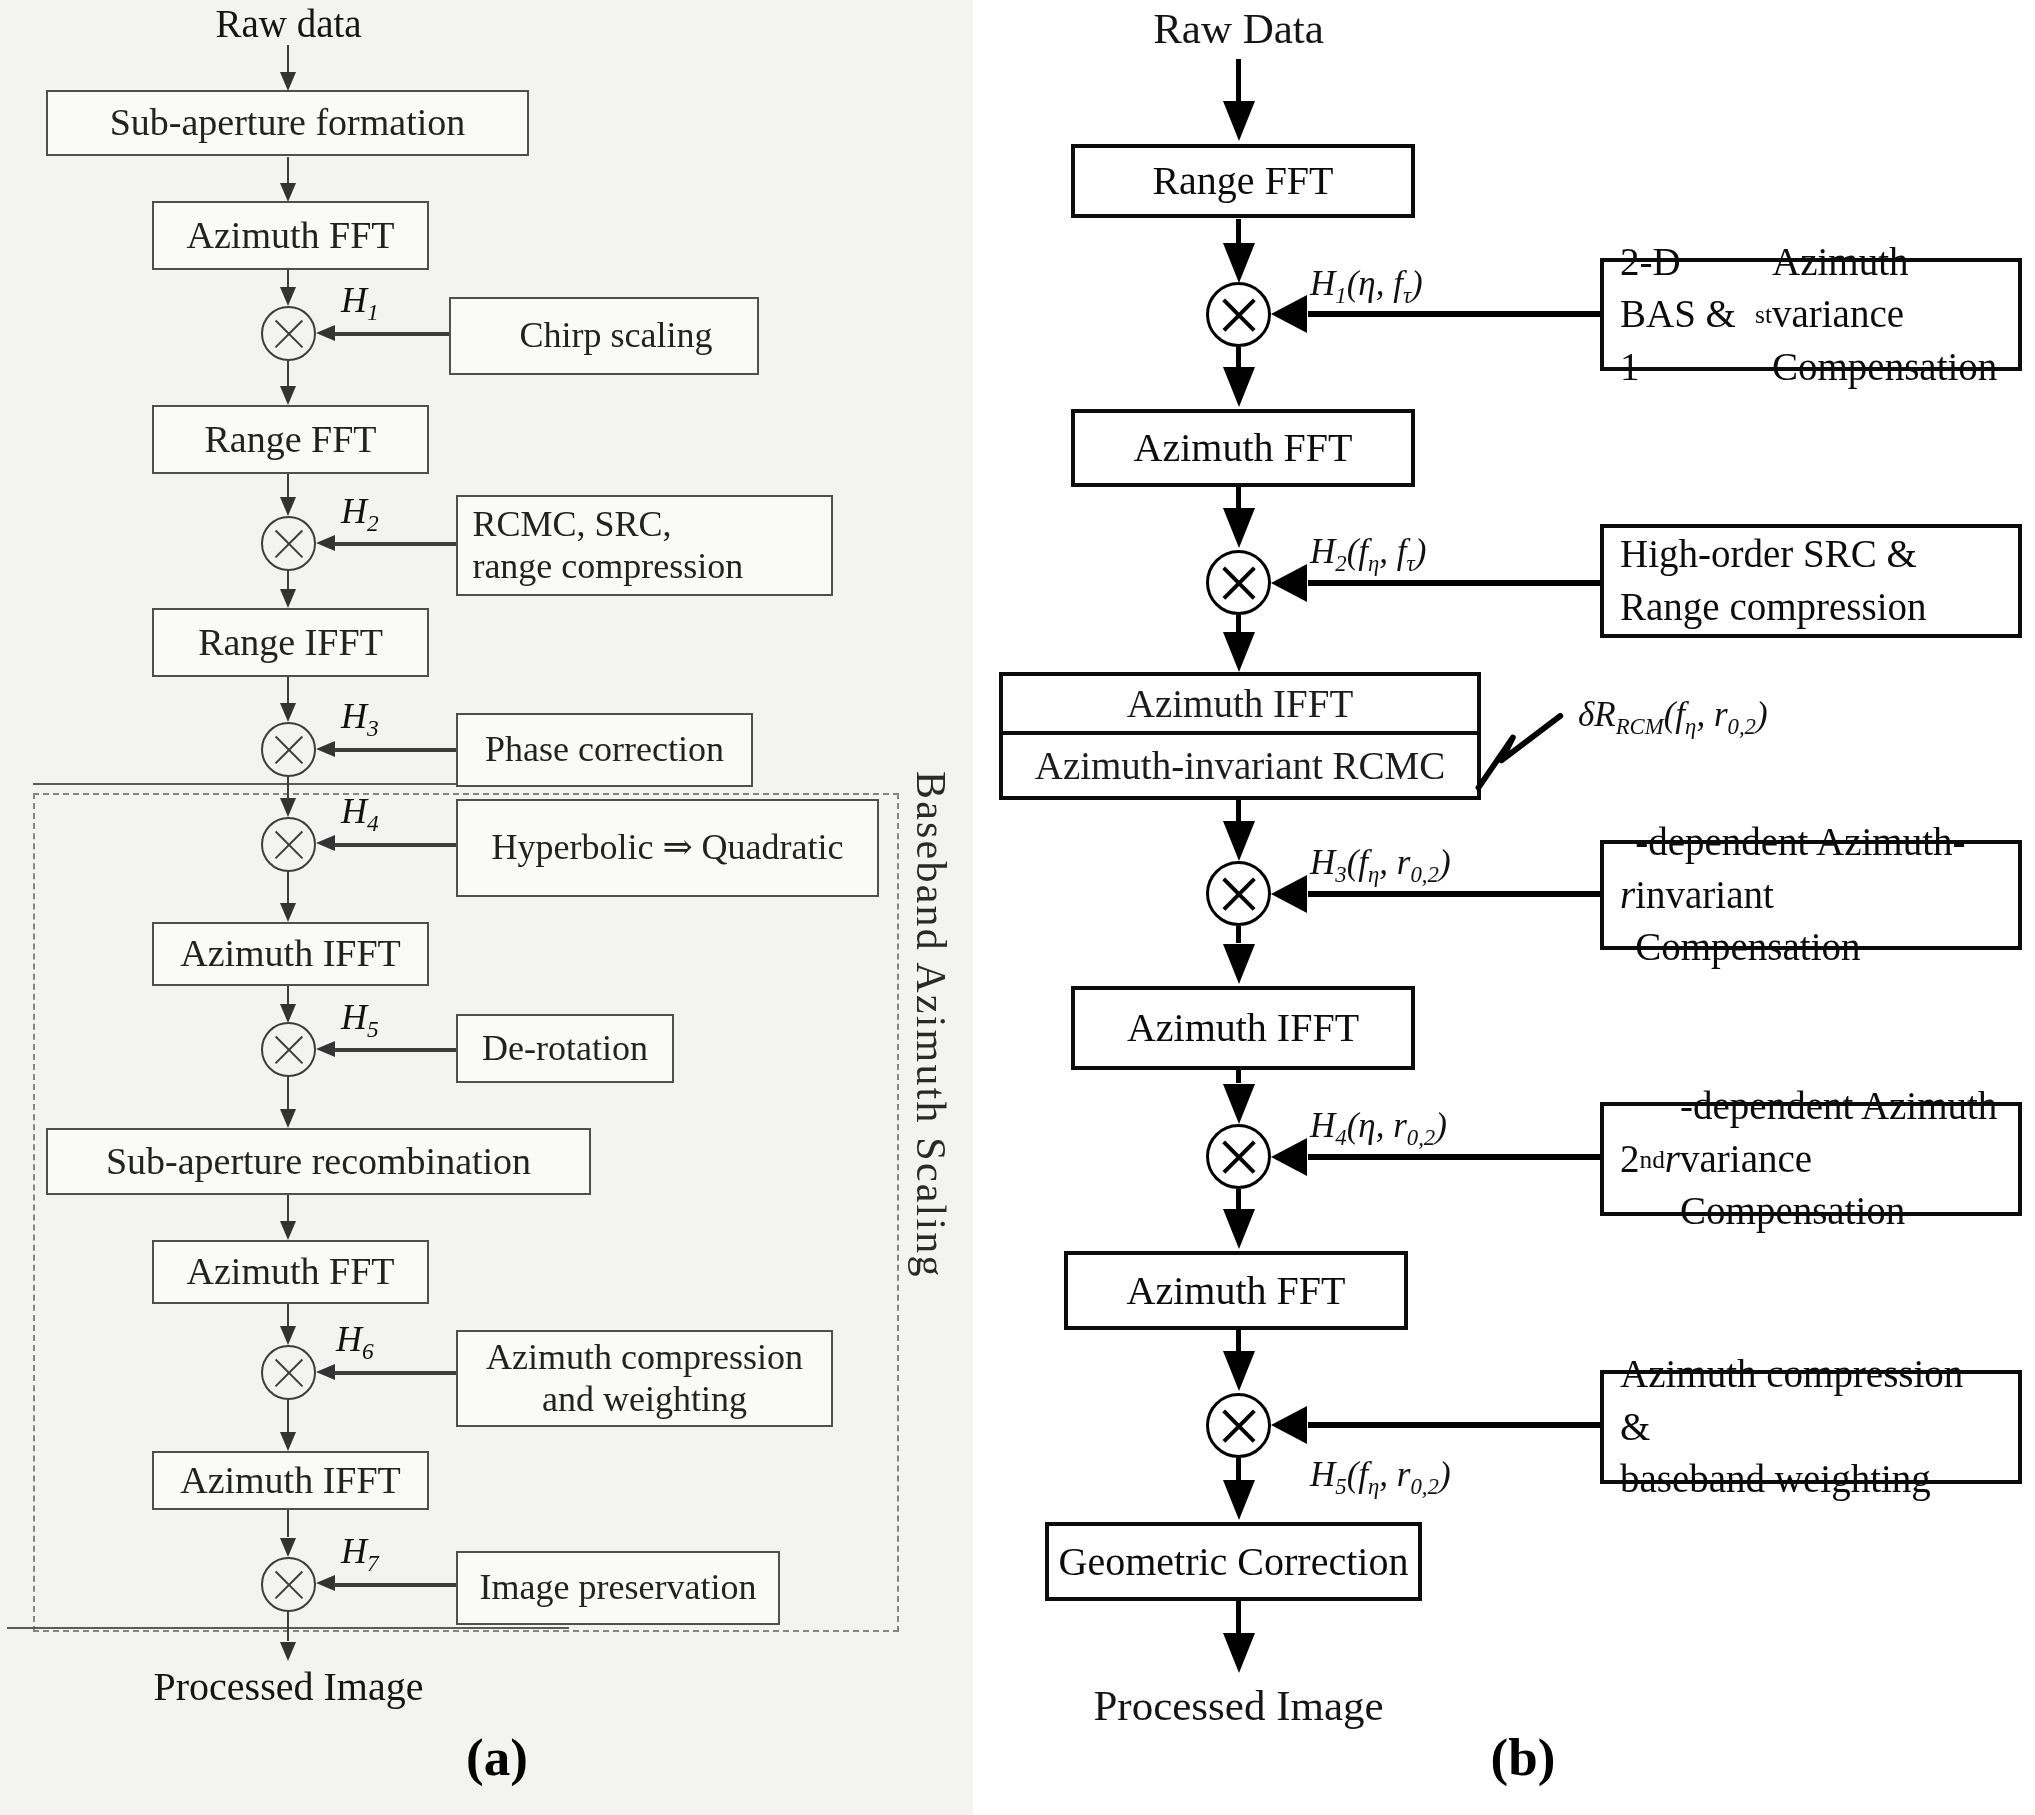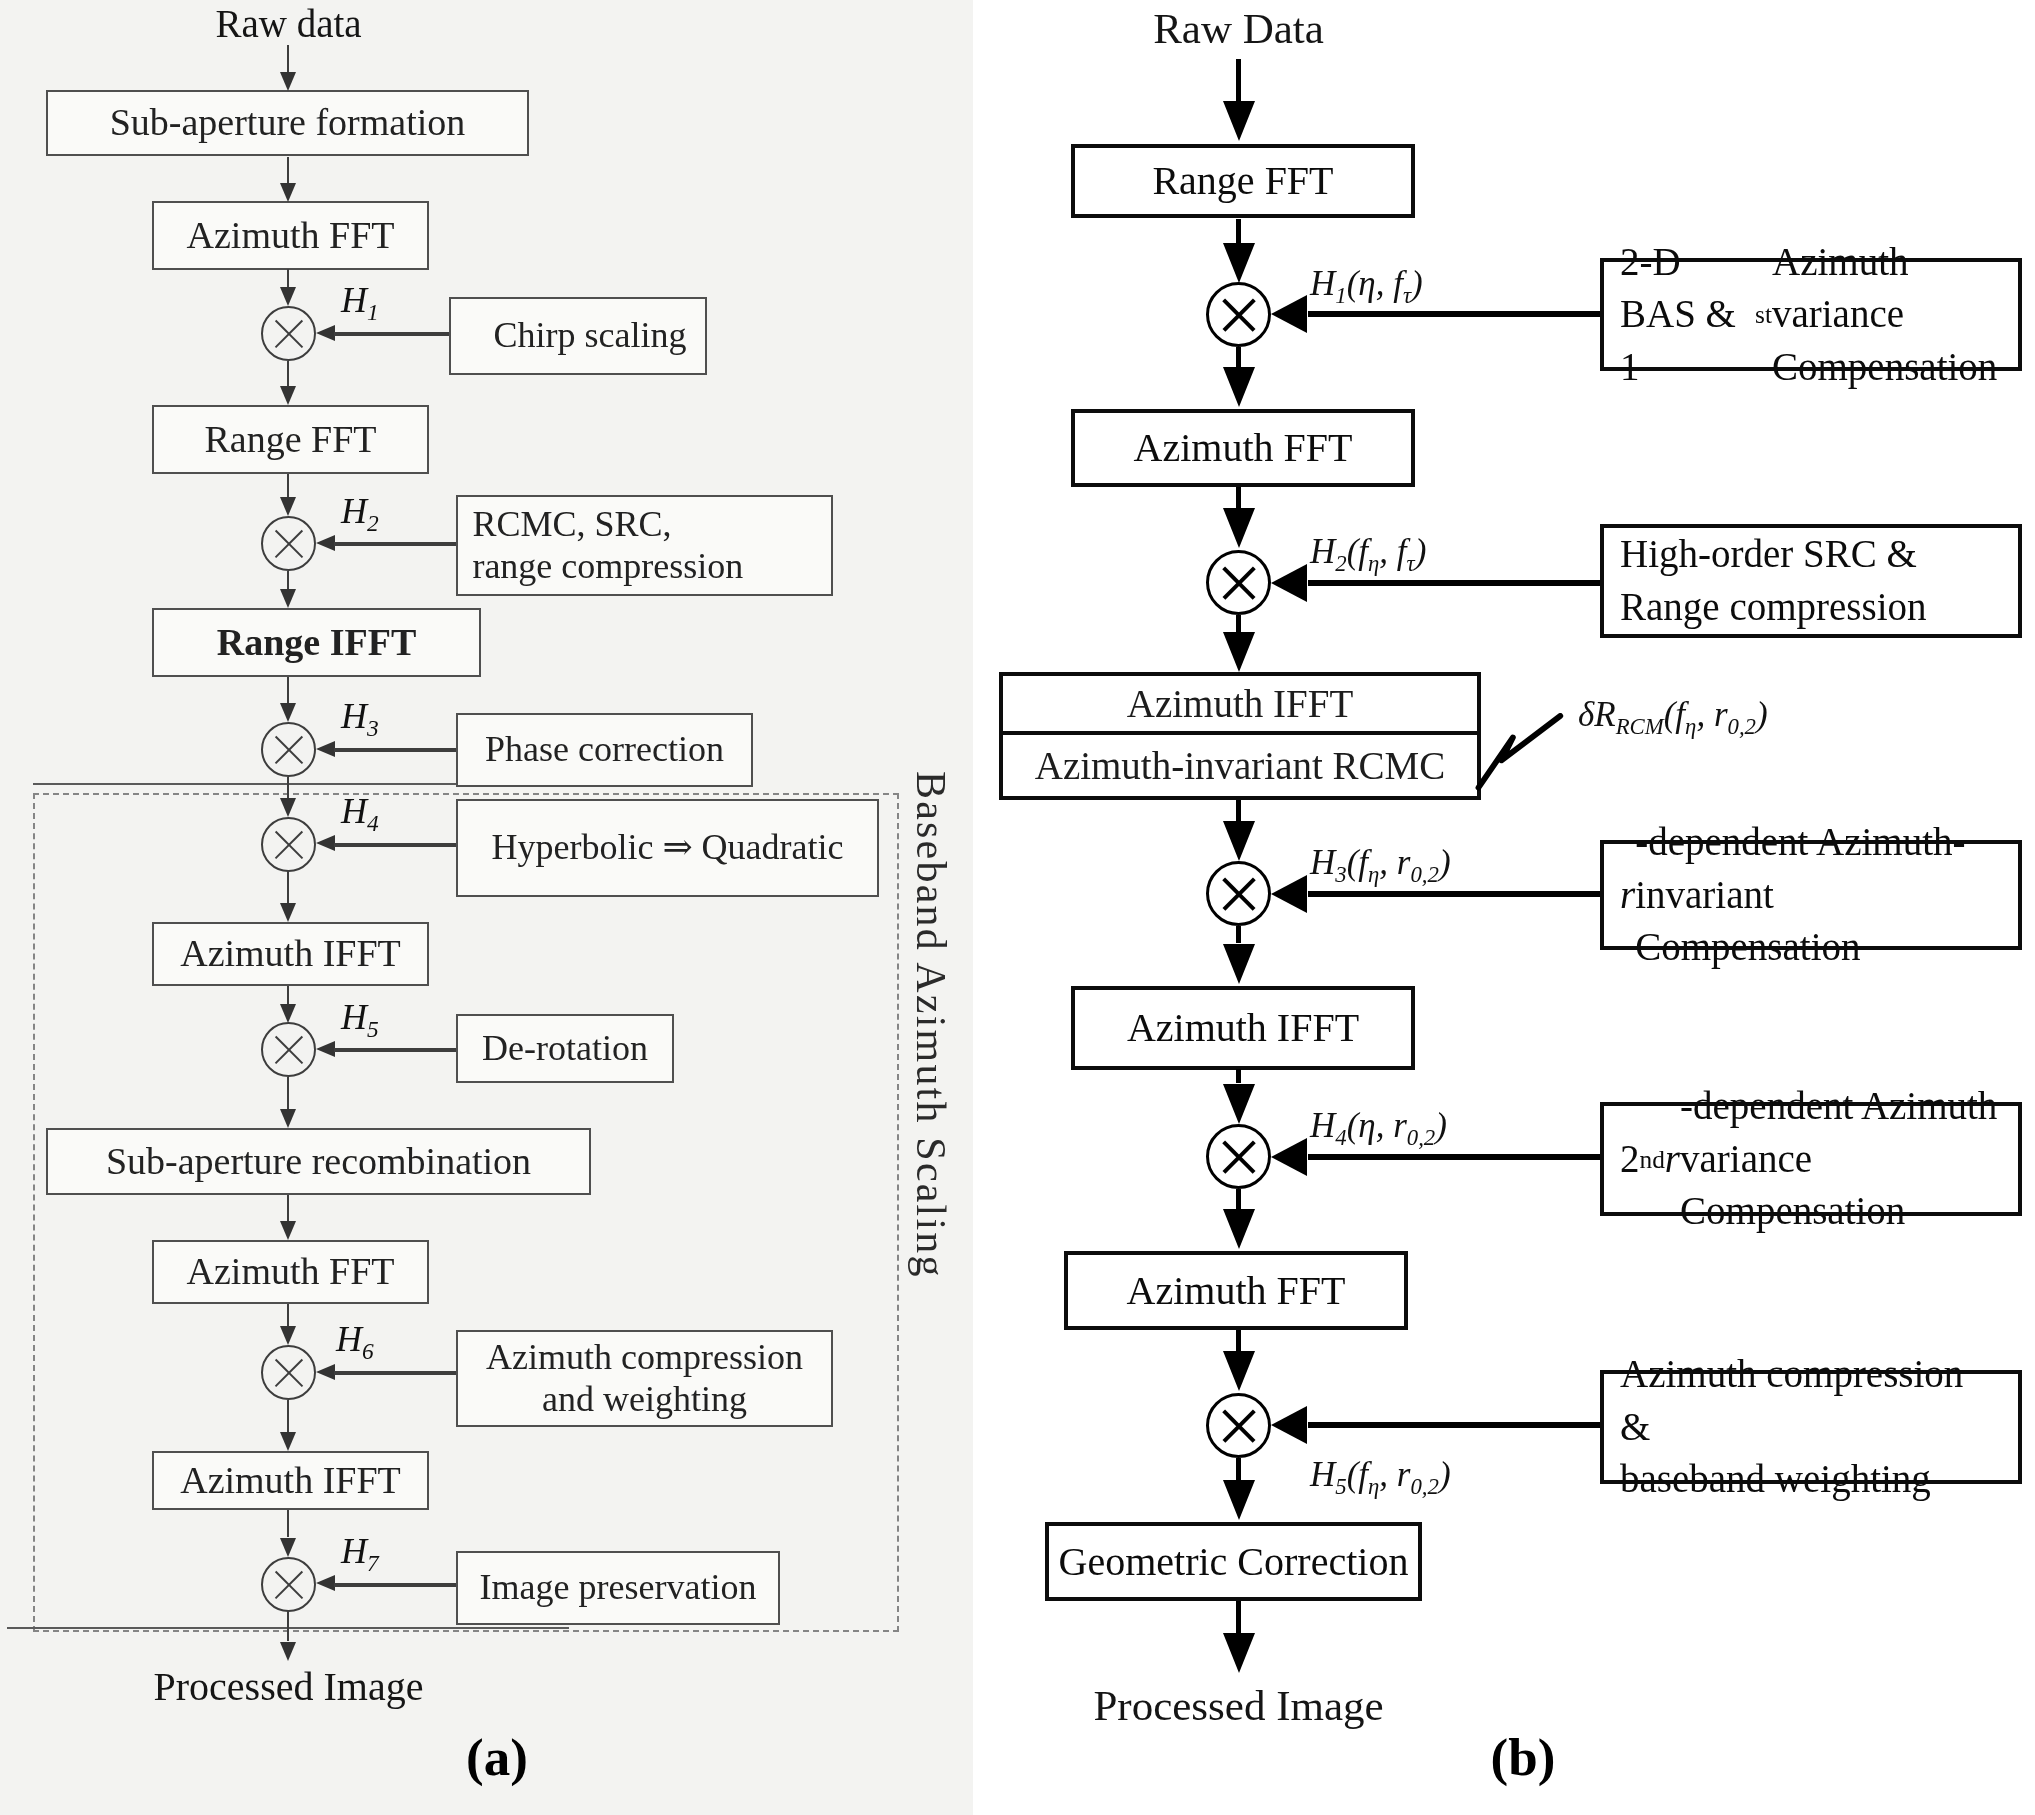--- a/index.html
+++ b/index.html
@@ -56,27 +56,27 @@
   <div class="toplab" style="left:144px;top:1.4px;width:289px;">Raw data</div>
 
   <div class="dash" style="left:33px;top:793px;width:866px;height:839px;"></div>
   <div class="solidline" style="left:33px;top:783px;width:536px;"></div>
   <div class="solidline" style="left:7.2px;top:1627px;width:562px;"></div>
   <div class="vlabel" style="left:907px;top:771px;height:537px;">Baseband Azimuth Scaling</div>
 
   <div class="abox" style="left:46px;top:90px;width:483px;height:66px;">Sub-aperture formation</div>
   <div class="abox" style="left:152px;top:201px;width:277px;height:69px;">Azimuth FFT</div>
   <div class="abox" style="left:152px;top:405px;width:277px;height:69px;">Range FFT</div>
-  <div class="abox" style="left:152px;top:608px;width:329px;height:69px;font-weight:bold;">Range IFFT</div>
+  <div class="abox" style="left:152px;top:608px;width:277px;height:69px;">Range IFFT</div>
   <div class="abox" style="left:152px;top:922px;width:277px;height:64px;">Azimuth IFFT</div>
   <div class="abox" style="left:46px;top:1128px;width:545px;height:67px;">Sub-aperture recombination</div>
   <div class="abox" style="left:152px;top:1240px;width:277px;height:64px;">Azimuth FFT</div>
   <div class="abox" style="left:152px;top:1451px;width:277px;height:59px;">Azimuth IFFT</div>
 
-  <div class="abox aside" style="left:449px;top:297px;width:258px;height:78px;padding-left:24px;">Chirp scaling</div>
+  <div class="abox aside" style="left:449px;top:297px;width:310px;height:78px;padding-left:24px;">Chirp scaling</div>
   <div class="abox aside aleft" style="left:456px;top:495px;width:377px;height:101px;">RCMC, SRC,<br>range compression</div>
   <div class="abox aside" style="left:456px;top:799px;width:423px;height:98px;">Hyperbolic ⇒ Quadratic</div>
   <div class="abox aside" style="left:456px;top:713px;width:297px;height:74px;">Phase correction</div>
   <div class="abox aside" style="left:456px;top:1014px;width:218px;height:69px;">De-rotation</div>
   <div class="abox aside" style="left:456px;top:1330px;width:377px;height:97px;">Azimuth compression<br>and weighting</div>
   <div class="abox aside" style="left:456px;top:1551px;width:324px;height:74px;">Image preservation</div>
 
   <div class="mult a" style="left:261px;top:306px;">
       <div class="xb r45"></div>
       <div class="xb r135"></div>

